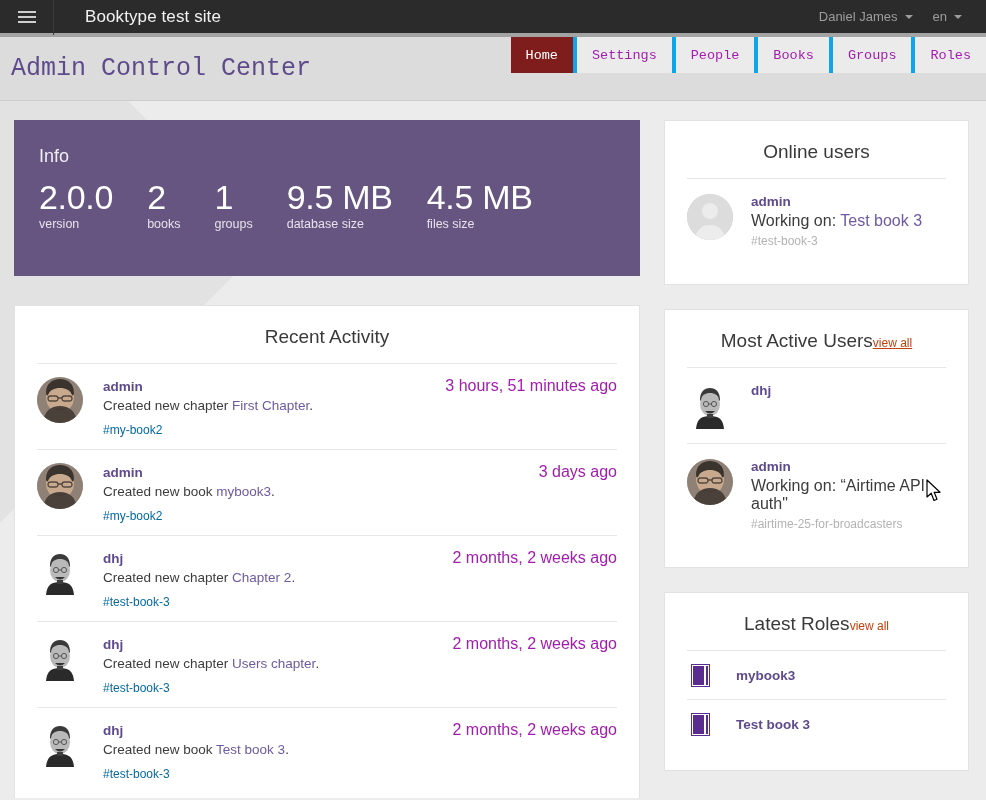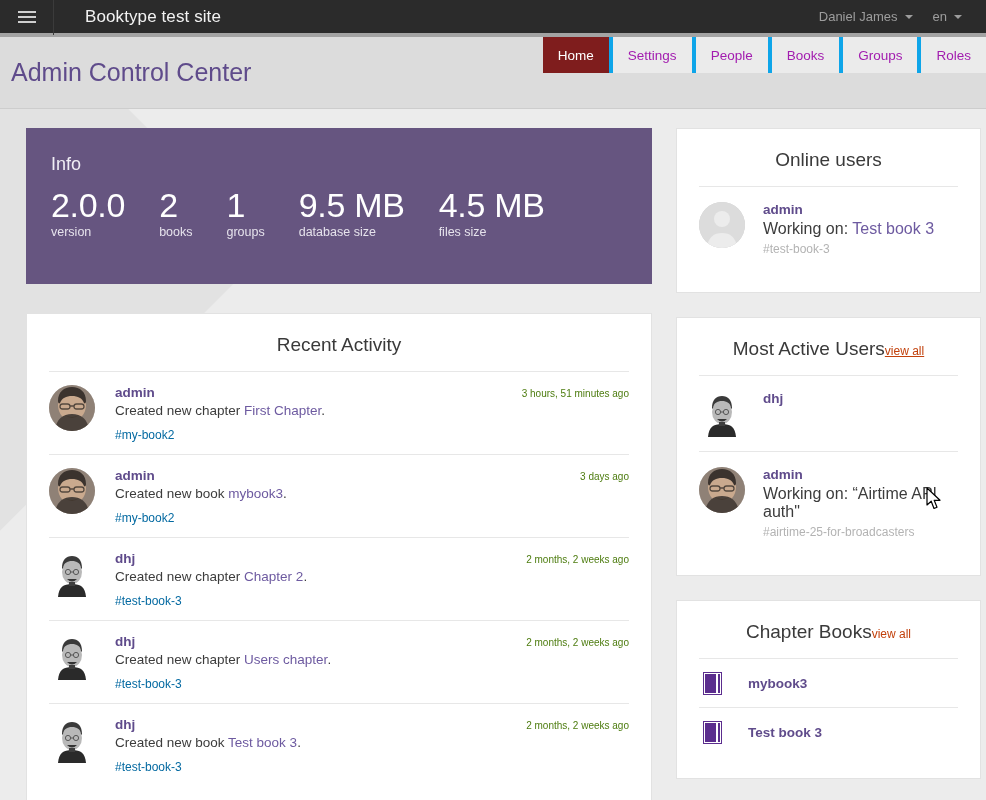--- a/index.html
+++ b/index.html
@@ -54,26 +54,27 @@
     display: inline-block;
     margin-left: 7px;
     width: 0; height: 0;
     border-left: 4px solid transparent;
     border-right: 4px solid transparent;
     border-top: 4px solid #9d9d9d;
   }
 
   
   .titlebar {
-    height: 72px;
+    height: 64px;
     background: #dcdcdc;
     border-bottom: 1px solid #cdcdcd;
     position: relative;
     display: flex;
     align-items: center;
+    font-family: Liberation Mono, monospace;
   }
   .page-title {
     color: #5f4b8b;
     font-size: 25px;
     font-weight: normal;
     padding-left: 11px;
   }
   .tabs {
     position: absolute;
     right: 0; top: 0;
@@ -94,21 +95,20 @@
   .tab.active {
     background: #7f1d1d;
     color: #ffffff;
   }
 
   
   .page {
     position: relative;
     height: 697px;
     overflow: hidden;
-    padding-left: 12px;
   }
   .watermark {
     position: absolute;
     left: -130px; top: -25px;
     width: 330px; height: 330px;
     background: #e2e2e2;
     transform: rotate(45deg);
     z-index: 0;
   }
   .watermark2 {
@@ -206,22 +206,22 @@
     align-items: baseline;
     justify-content: space-between;
   }
   .act-user {
     color: #5f4b8b;
     font-size: 13.5px;
     font-weight: bold;
     cursor: pointer;
   }
   .act-time {
-    color: #4d7c0f;
-    font-size: 10px;
+    color: #a21caf;
+    font-size: 16px;
   }
   .act-text {
     color: #3c3c3c;
     font-size: 13.5px;
     margin-top: 3px;
   }
   .act-text a {
     color: #6d5aa0;
     text-decoration: none;
     cursor: pointer;
@@ -567,21 +567,21 @@
           <div>
             <div class="u-name">admin</div>
             <div class="u-working"><span>Working on: </span><span>“Airtime API auth"</span></div>
             <div class="u-tag">#airtime-25-for-broadcasters</div>
           </div>
         </div>
       </section>
 
       <section class="card side-card">
         <div class="card-head">
-          <h2 class="card-title">Chapter Books</h2>
+          <h2 class="card-title">Latest Roles</h2>
           <span class="view-all plain">view all</span>
         </div>
         <div class="book-row">
           <span class="book-icon"></span>
           <span class="book-name">mybook3</span>
         </div>
         <div class="book-row">
           <span class="book-icon"></span>
           <span class="book-name">Test book 3</span>
         </div>

